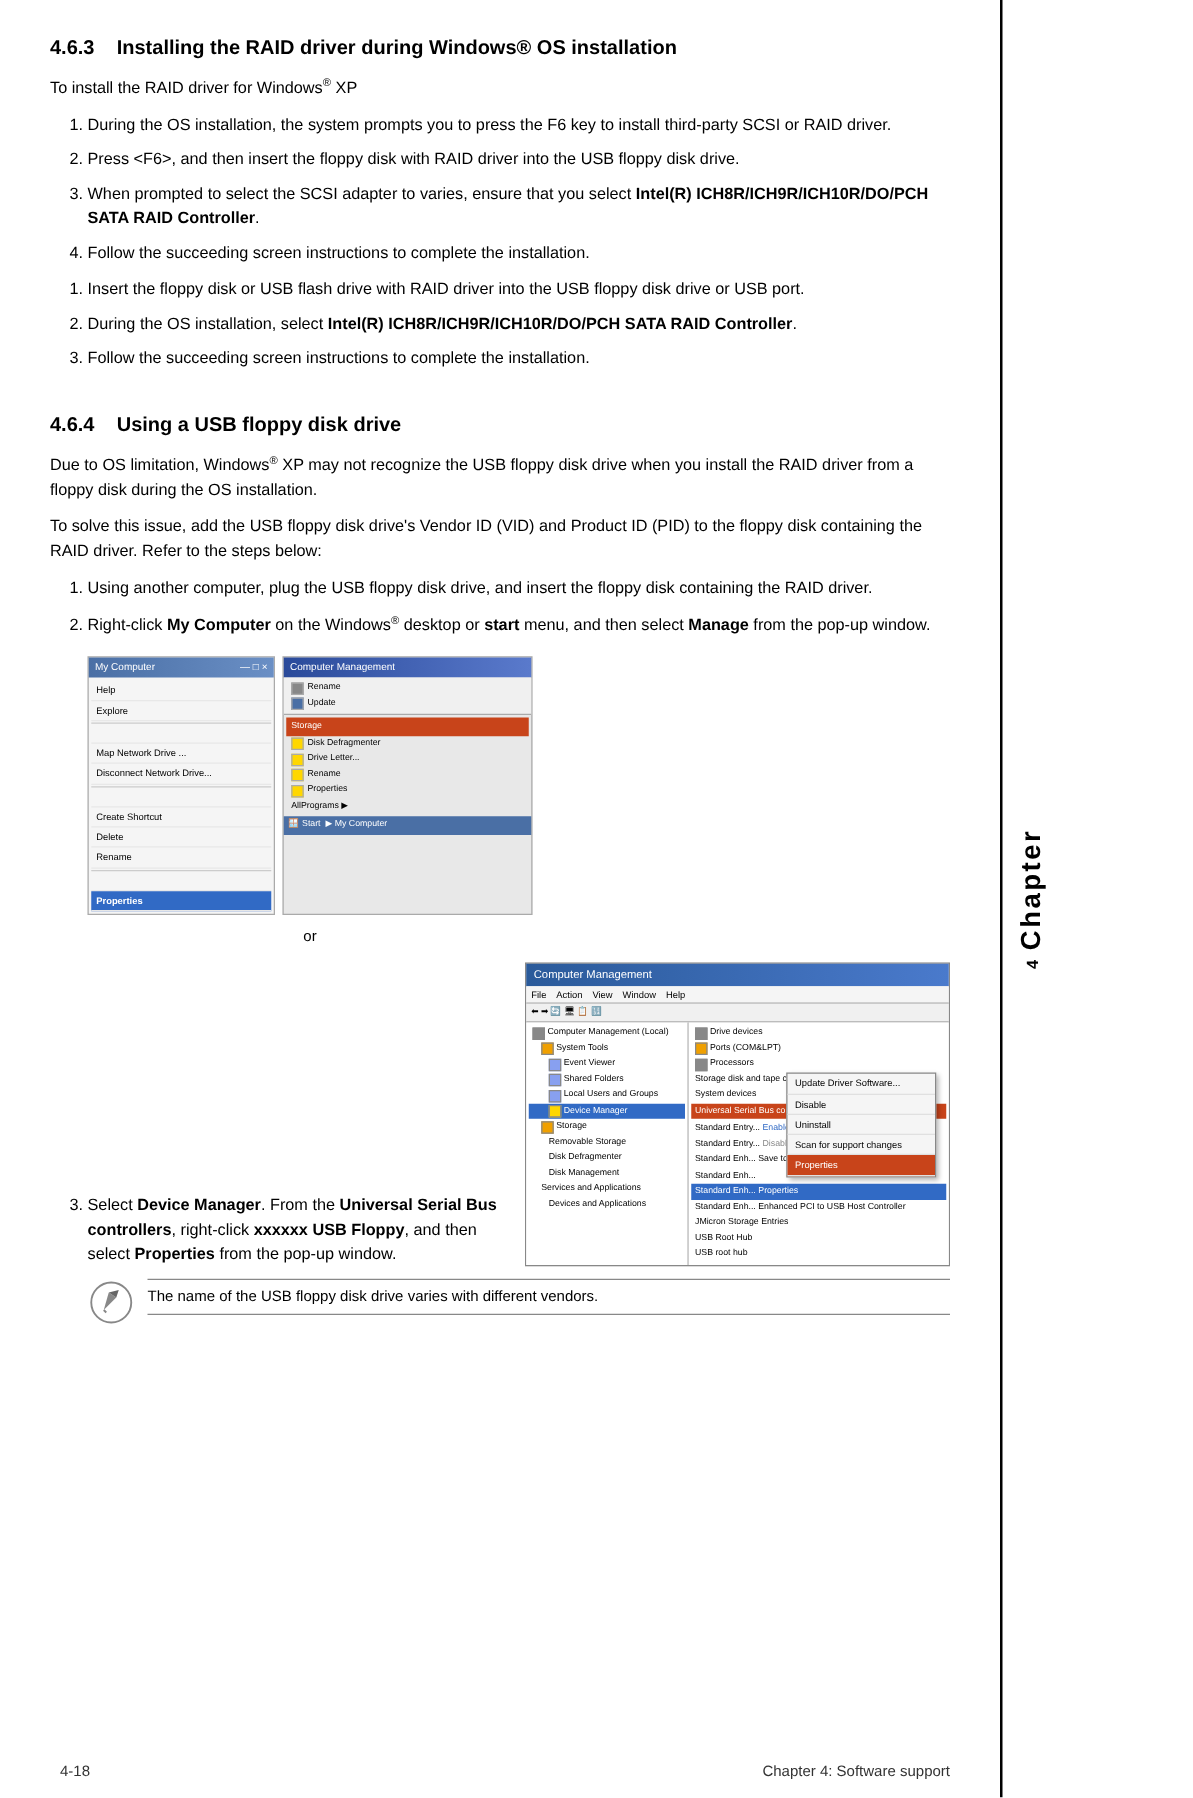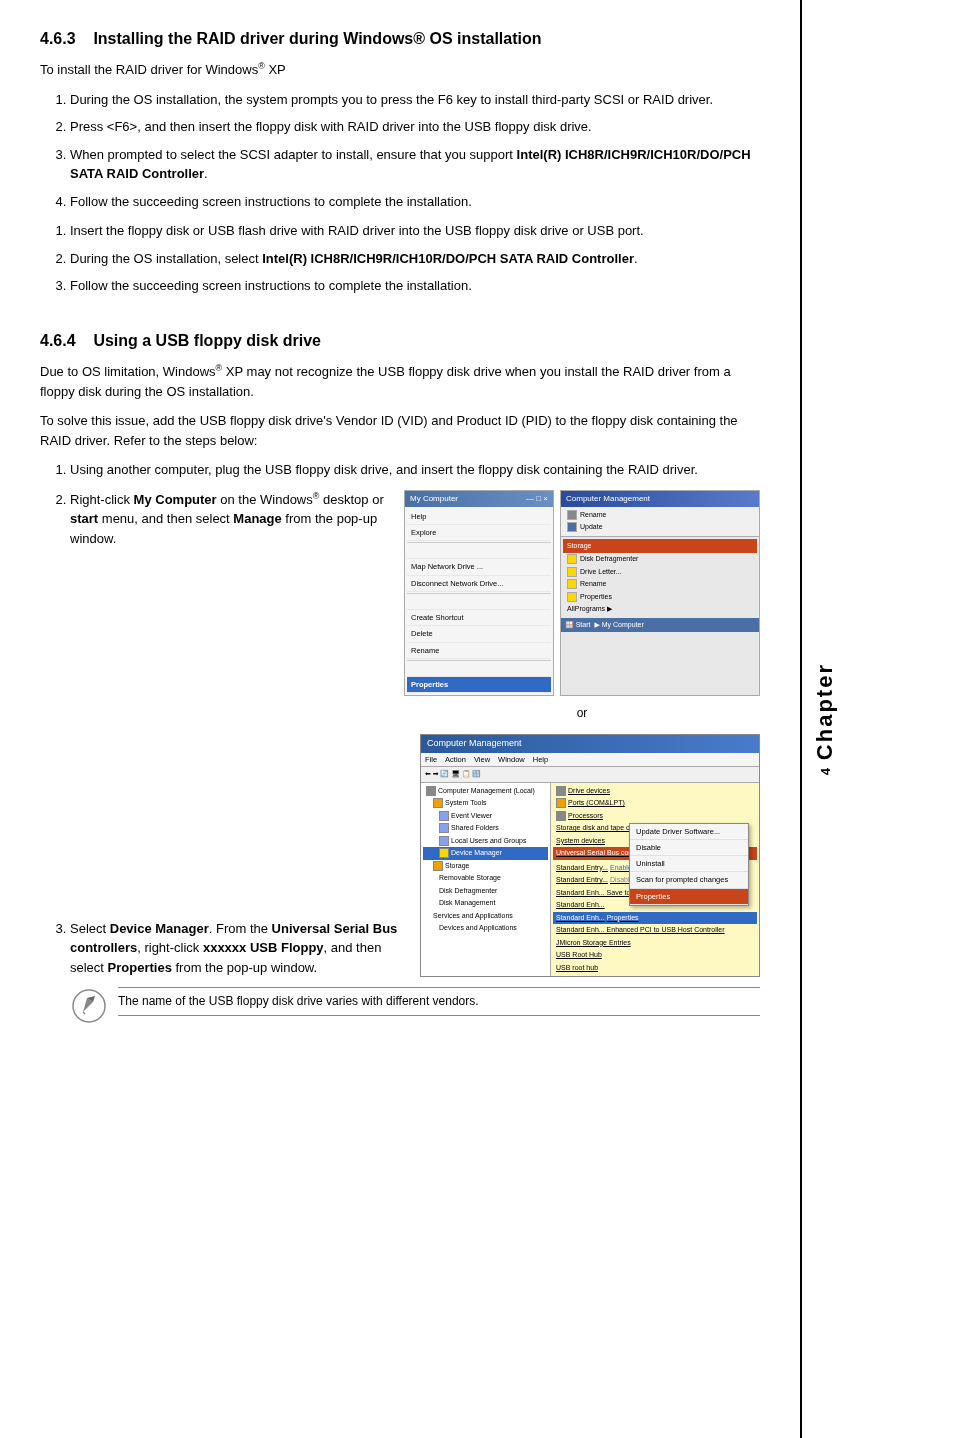--- a/index.html
+++ b/index.html
@@ -64,21 +64,21 @@
       margin-bottom: 8px;
       line-height: 1.5;
     }
     .bold { font-weight: bold; }
     .superscript {
       vertical-align: super;
       font-size: 9px;
     }
     .two-col {
       display: flex;
-      flex-direction: row;
+      flex-direction: column;
       gap: 16px;
       margin: 10px 0;
       align-items: flex-start;
     }
     .col-text {
       flex: 1;
     }
     .col-images {
       display: flex;
       flex-direction: column;
@@ -221,22 +221,21 @@
     }
     .cm-left {
       width: 130px;
       border-right: 1px solid #aaa;
       padding: 2px;
       background: #fff;
     }
     .cm-right {
       flex: 1;
       padding: 2px;
-      background: #fef9c3;
-      text-decoration: underline;
+      background: #ffffff;
     }
     .cm-tree-item {
       padding: 1px 3px;
       font-size: 7px;
       display: flex;
       align-items: center;
       gap: 2px;
     }
     .cm-tree-item.selected {
       background: #316ac5;
@@ -303,21 +302,21 @@
       </p>
 
       <ol>
         <li>
           <span>During the OS installation, the system prompts you to press the F6 key to install third-party SCSI or RAID driver.</span>
         </li>
         <li>
           <span>Press &lt;F6&gt;, and then insert the floppy disk with RAID driver into the USB floppy disk drive.</span>
         </li>
         <li>
-          <span>When prompted to select the SCSI adapter to install, ensure that you support </span><span class="bold">Intel(R) ICH8R/ICH9R/ICH10R/DO/PCH SATA RAID Controller</span><span>.</span>
+          <span>When prompted to select the SCSI adapter to varies, ensure that you select </span><span class="bold">Intel(R) ICH8R/ICH9R/ICH10R/DO/PCH SATA RAID Controller</span><span>.</span>
         </li>
         <li>
           <span>Follow the succeeding screen instructions to complete the installation.</span>
         </li>
       </ol>
 
 
       <ol>
         <li>
           <span>Insert the floppy disk or USB flash drive with RAID driver into the USB floppy disk drive or USB port.</span>
@@ -538,21 +537,21 @@
                       </div>
                     <div class="cm-right-item">
                         <span>USB root hub</span>
                       </div>
                   </div>
 
                   <div class="popup-menu">
                     <div class="pm-item">Update Driver Software...</div>
                     <div class="pm-item">Disable</div>
                     <div class="pm-item">Uninstall</div>
-                    <div class="pm-item">Scan for prompted changes</div>
+                    <div class="pm-item">Scan for support changes</div>
                     <div class="pm-item selected">Properties</div>
                   </div>
                 </div>
               </div>
             </div>
           </div>
 
           <div class="note-box">
             <div class="note-icon">
               <svg viewBox="0 0 36 36">
@@ -563,19 +562,23 @@
               </svg>
             </div>
             <div class="note-text">
               <span>The name of the USB floppy disk drive varies with different vendors.</span>
             </div>
           </div>
         </li>
       </ol>
     </div>
 
+    <div class="footer">
+      <span>4-18</span>
+      <span>Chapter 4: Software support</span>
+    </div>
   </div>
 
   <div class="sidebar">
     <span class="sidebar-text">Chapter</span>
     <span class="chapter-label">4</span>
   </div>
 </div>
 
 </body></html>

